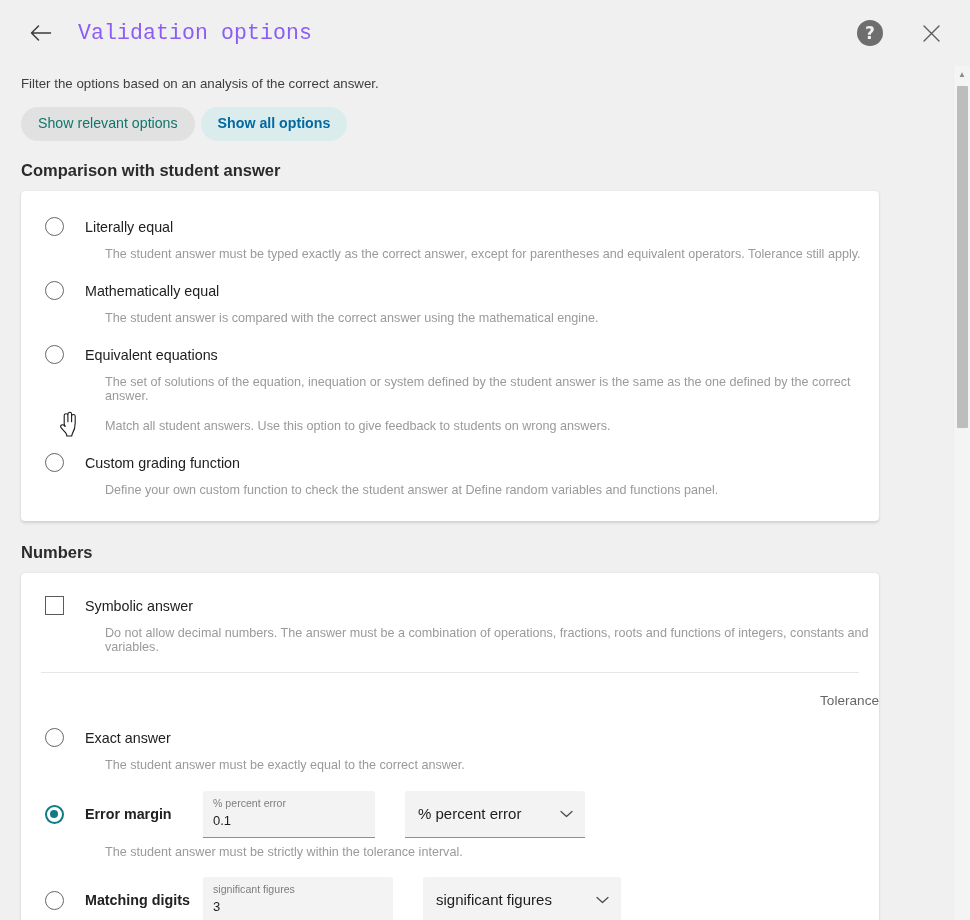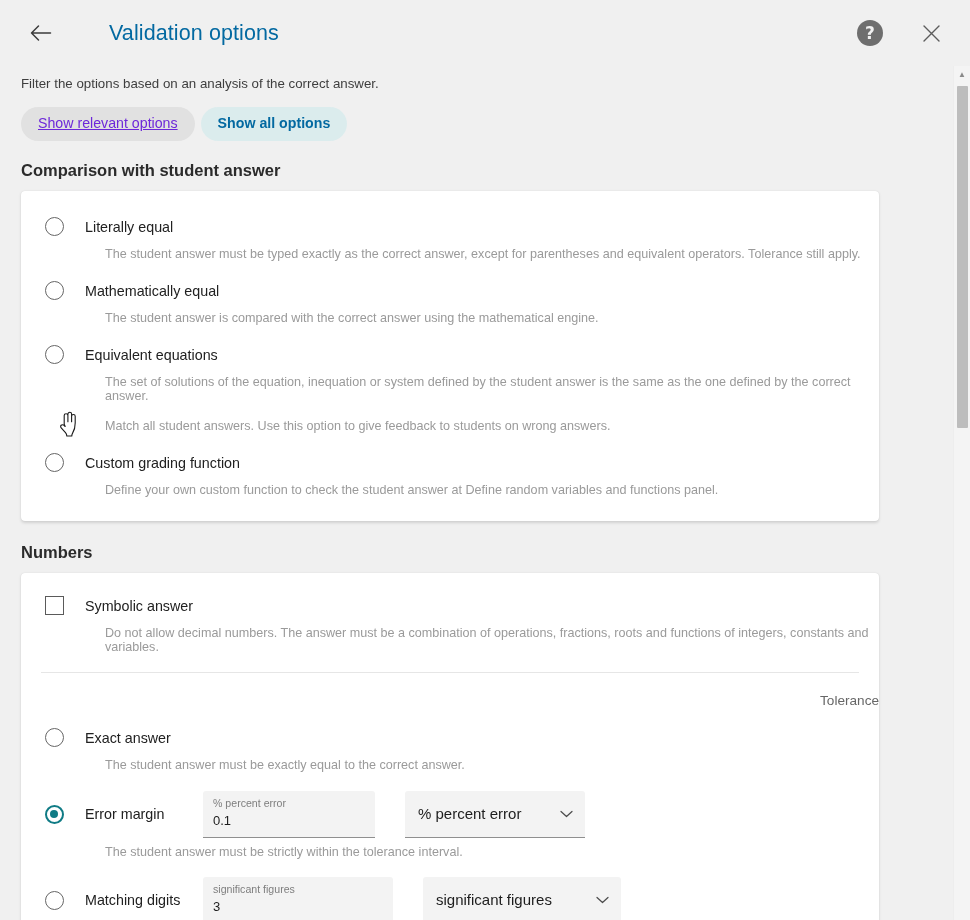--- a/index.html
+++ b/index.html
@@ -24,24 +24,25 @@
     padding: 0 22px 0 24px;
   }
   .back-btn {
     width: 34px; height: 34px;
     display: flex; align-items: center; justify-content: center;
     cursor: pointer; color: #3b3b3b;
     flex: none;
   }
   .page-title {
     font-size: 21.5px;
-    color: #0369a1;
-    margin-left: 51px;
+    color: #8b5cf6;
+    margin-left: 20px;
     letter-spacing: .1px;
     white-space: nowrap;
+    font-family: Liberation Mono, monospace;
   }
   .header-spacer { flex: 1 1 auto; }
   .help-icon {
     width: 26px; height: 26px; border-radius: 50%;
     background: #6e6e6e;
     color: #f0f0f0;
     display: flex; align-items: center; justify-content: center;
     font-size: 17px; font-weight: bold;
     cursor: pointer; flex: none;
     font-family: "DejaVu Sans", sans-serif;
@@ -76,21 +77,21 @@
   
   .pill-row { display: flex; gap: 6px; margin-bottom: 20px; }
   .pill {
     border: none; border-radius: 18px;
     padding: 9px 17px;
     font-size: 14.2px;
     font-family: "Liberation Sans", sans-serif;
     cursor: pointer;
     line-height: 1.1;
   }
-  .pill.grey { background: #e1e1e1; color: #6d28d9; text-decoration: underline; }
+  .pill.grey { background: #e1e1e1; color: #0f766e; }
   .pill.teal { background: #dbeced; color: #0369a1; font-weight: bold; }
 
   
   .section-title {
     font-size: 16.5px;
     color: #2b2b2b;
     margin-bottom: 11px;
     font-weight: bold;
   }
   .sub-title {
@@ -148,21 +149,21 @@
     color: #9a9a9a;
     margin-left: 84px;
     margin-top: 3px;
     padding-bottom: 4px;
   }
 
   
   .field-row { display: flex; align-items: center; padding: 2px 0; }
   .field-label {
     font-size: 14.3px; color: #212121;
-    margin-left: 9px; width: 110px; flex: none;
+    margin-left: 9px; width: 110px; flex: none; font-weight: bold;
   }
   .txtfield {
     width: 172px; height: 47px;
     background: #f3f3f3;
     border: none;
     border-bottom: 1.2px solid #8f8f8f;
     border-radius: 3px 3px 0 0;
     padding: 5px 10px 0 10px;
     margin-left: 8px;
     position: relative;

